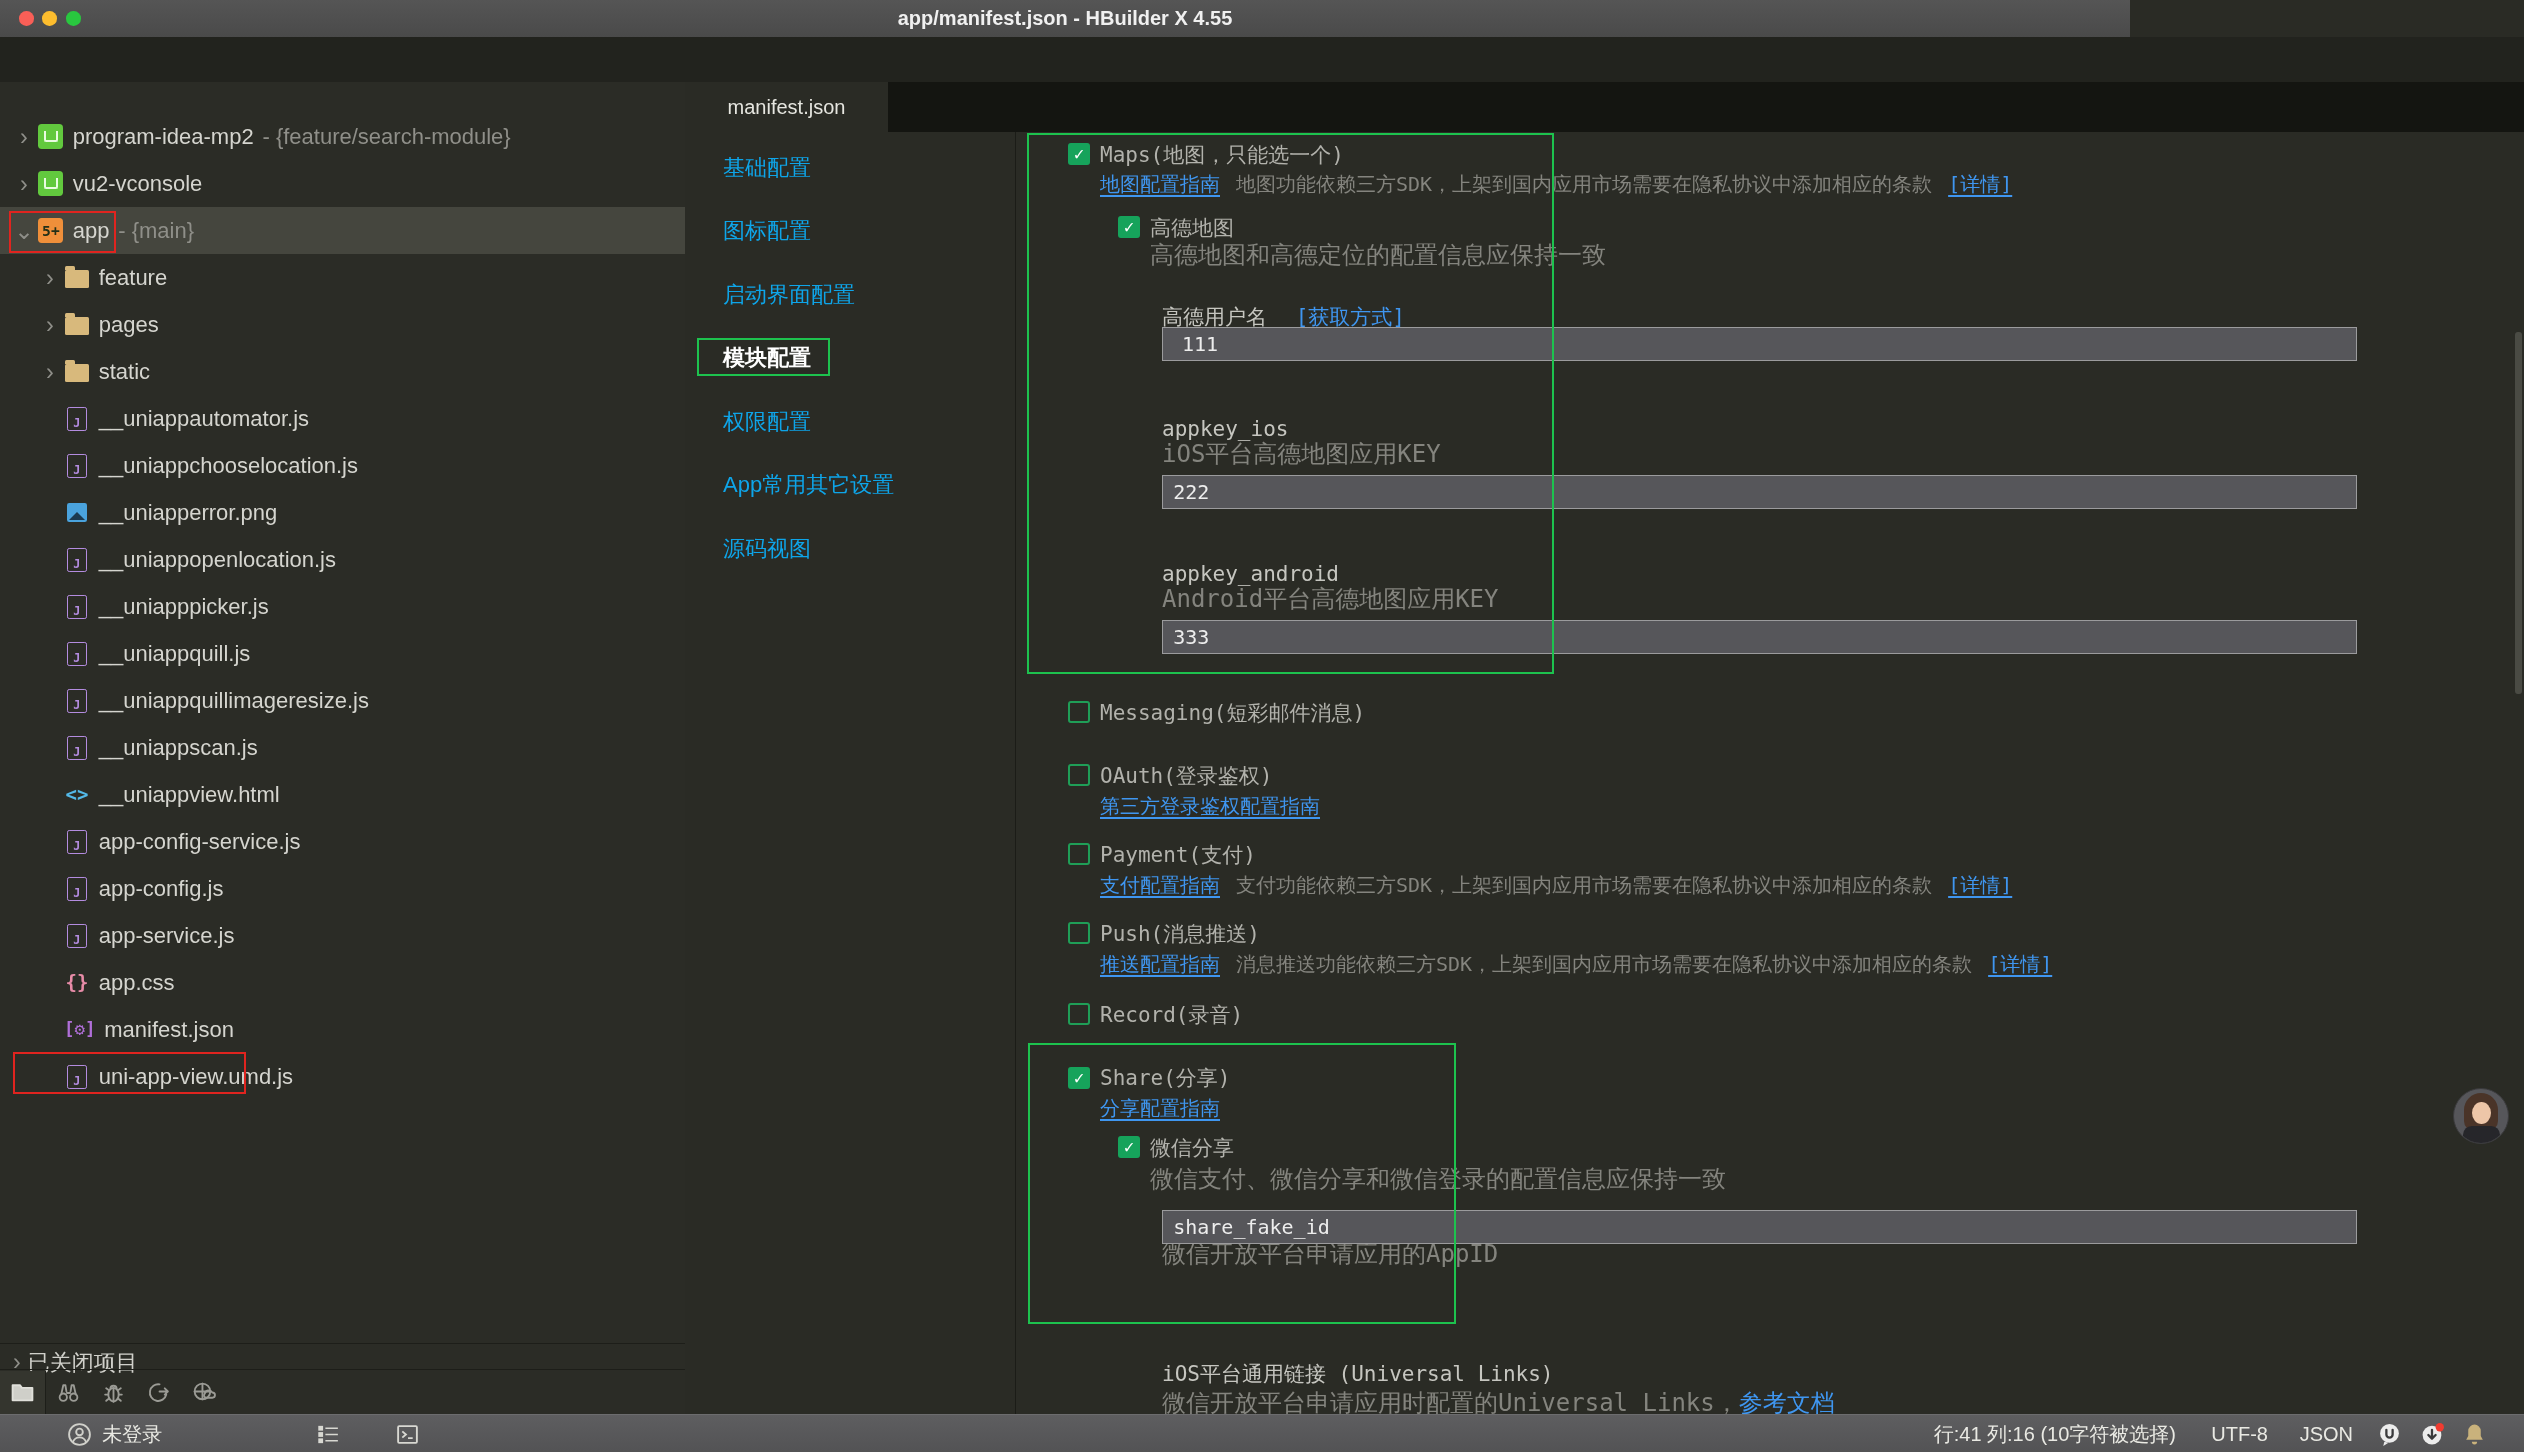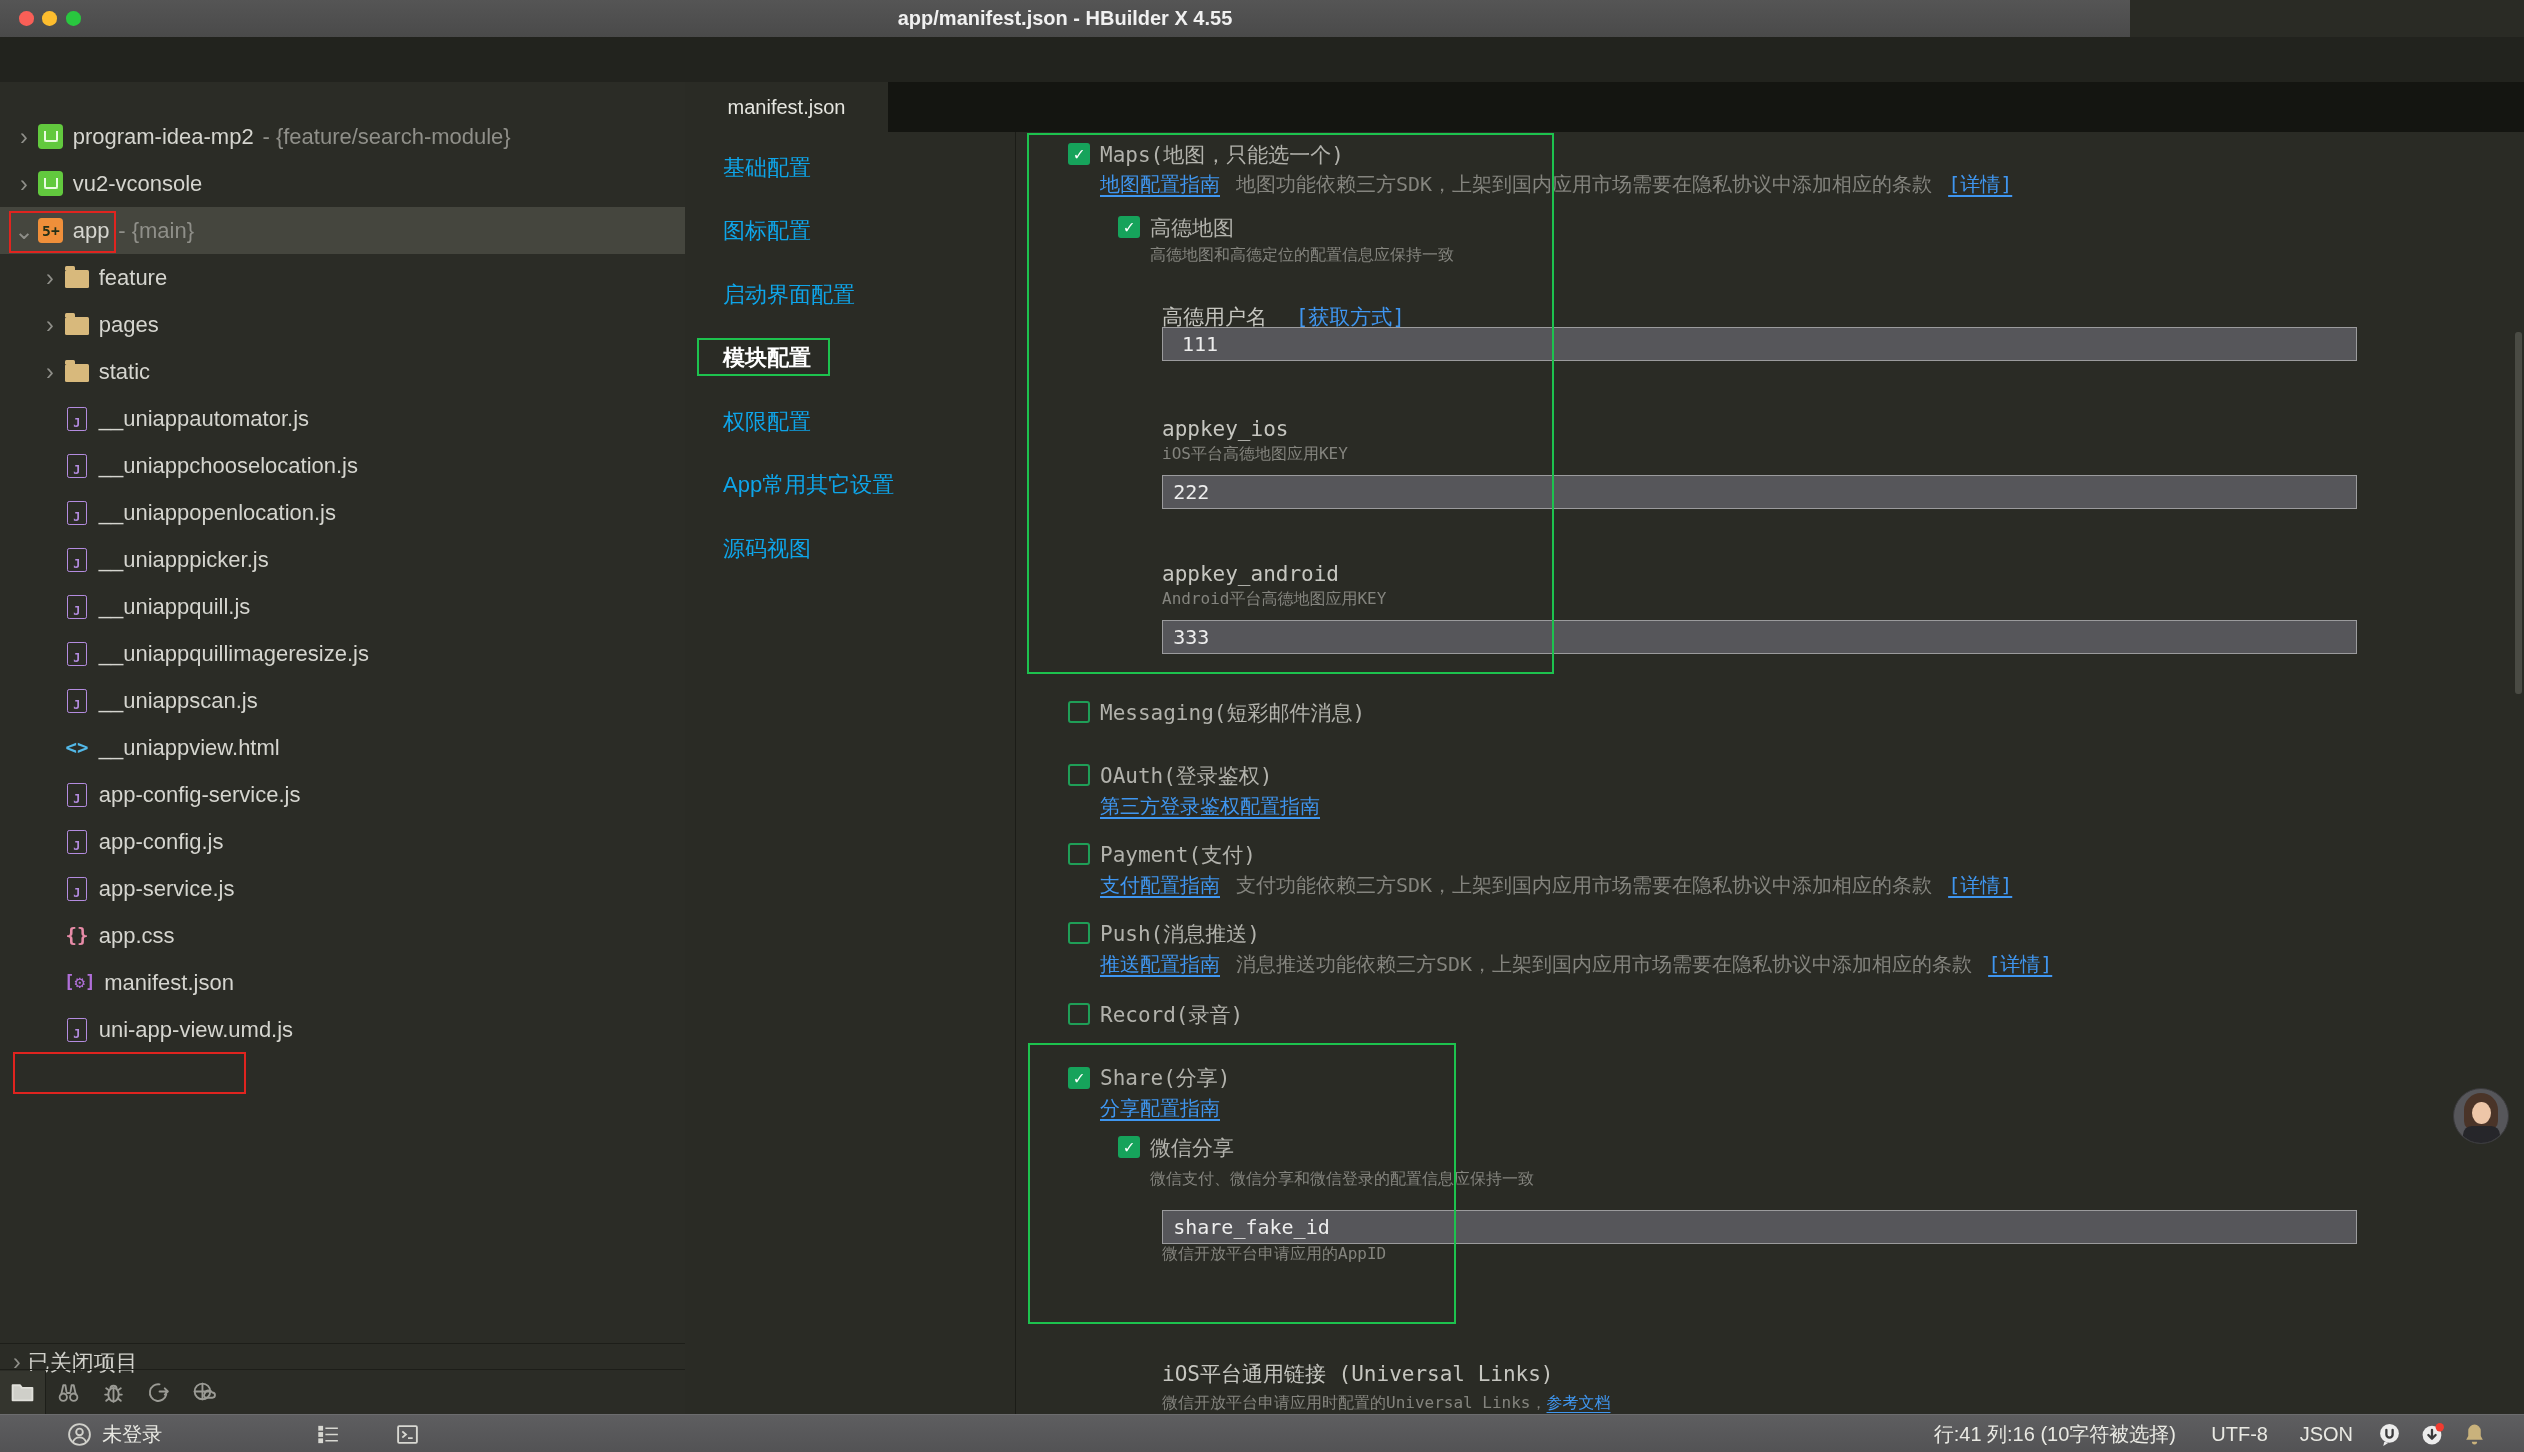--- a/index.html
+++ b/index.html
@@ -71,21 +71,21 @@
   #navpanel{left:685px;top:132px;width:330px;height:1282px;background:#2a2b25;border-right:0.7px solid #1b1c17;}
   .nav-item{position:absolute;left:38px;height:64px;line-height:64px;font-size:22px;color:#0ea5e9;}
   .nav-item.active{color:#ffffff;font-weight:bold;}
   .mono{font-family:"DejaVu Sans Mono",monospace;}
   .cbx{position:absolute;width:22px;height:22px;border-radius:2.9px;box-sizing:border-box;}
   .cbx.on{background:#16a35b;color:#fff;font-size:17.5px;line-height:22px;text-align:center;font-weight:bold;}
   .cbx.off{border:2.2px solid #1f9e57;background:transparent;}
   .cb-label{position:absolute;font-size:21px;color:#b2b2ac;line-height:22px;white-space:nowrap;}
   .g-row{position:absolute;font-size:20px;line-height:22px;white-space:nowrap;color:#84847e;}
   .lnk{color:#3f96f0;text-decoration:underline;text-underline-offset:4.4px;cursor:pointer;}
-  .note{position:absolute;font-size:16px;color:#84847e;line-height:22px;white-space:nowrap;}
+  .note{position:absolute;font-size:24px;color:#84847e;line-height:22px;white-space:nowrap;}
   .f-label{position:absolute;font-size:21px;color:#c6c6c0;line-height:22px;white-space:nowrap;}
   .f-input{position:absolute;left:1162px;width:1195px;height:34px;box-sizing:border-box;
     background:#56565a;border:0.7px solid #9b9b9d;color:#ededed;font-size:20px;
     font-family:"DejaVu Sans Mono",monospace;padding:0 10.2px;}
   .gap{margin-left:16px;}
   
   .anno-green{position:absolute;border:2.9px solid #1dc24e;box-sizing:border-box;pointer-events:none;}
   .anno-red{position:absolute;border:2.9px solid #e0241f;box-sizing:border-box;pointer-events:none;}
   
   #scroll-thumb{left:2515px;top:332px;width:6.6px;height:362px;background:#4a4b44;border-radius:2.9px;}
@@ -231,20 +231,27 @@
           <span class="ic-doc">J</span>
         </span>
         <span>__uniappautomator.js</span>
       </div>
       <div class="trow" style="padding-left: 39px;">
         <span class="chev"></span>
         <span class="icon">
           <span class="ic-doc">J</span>
         </span>
         <span>__uniappchooselocation.js</span>
+      </div>
+      <div class="trow" style="padding-left: 39px;">
+        <span class="chev"></span>
+        <span class="icon">
+          <span class="ic-img"></span>
+        </span>
+        <span>__uniapperror.png</span>
       </div>
       <div class="trow" style="padding-left: 39px;">
         <span class="chev"></span>
         <span class="icon">
           <span class="ic-doc">J</span>
         </span>
         <span>__uniappopenlocation.js</span>
       </div>
       <div class="trow" style="padding-left: 39px;">
         <span class="chev"></span>

